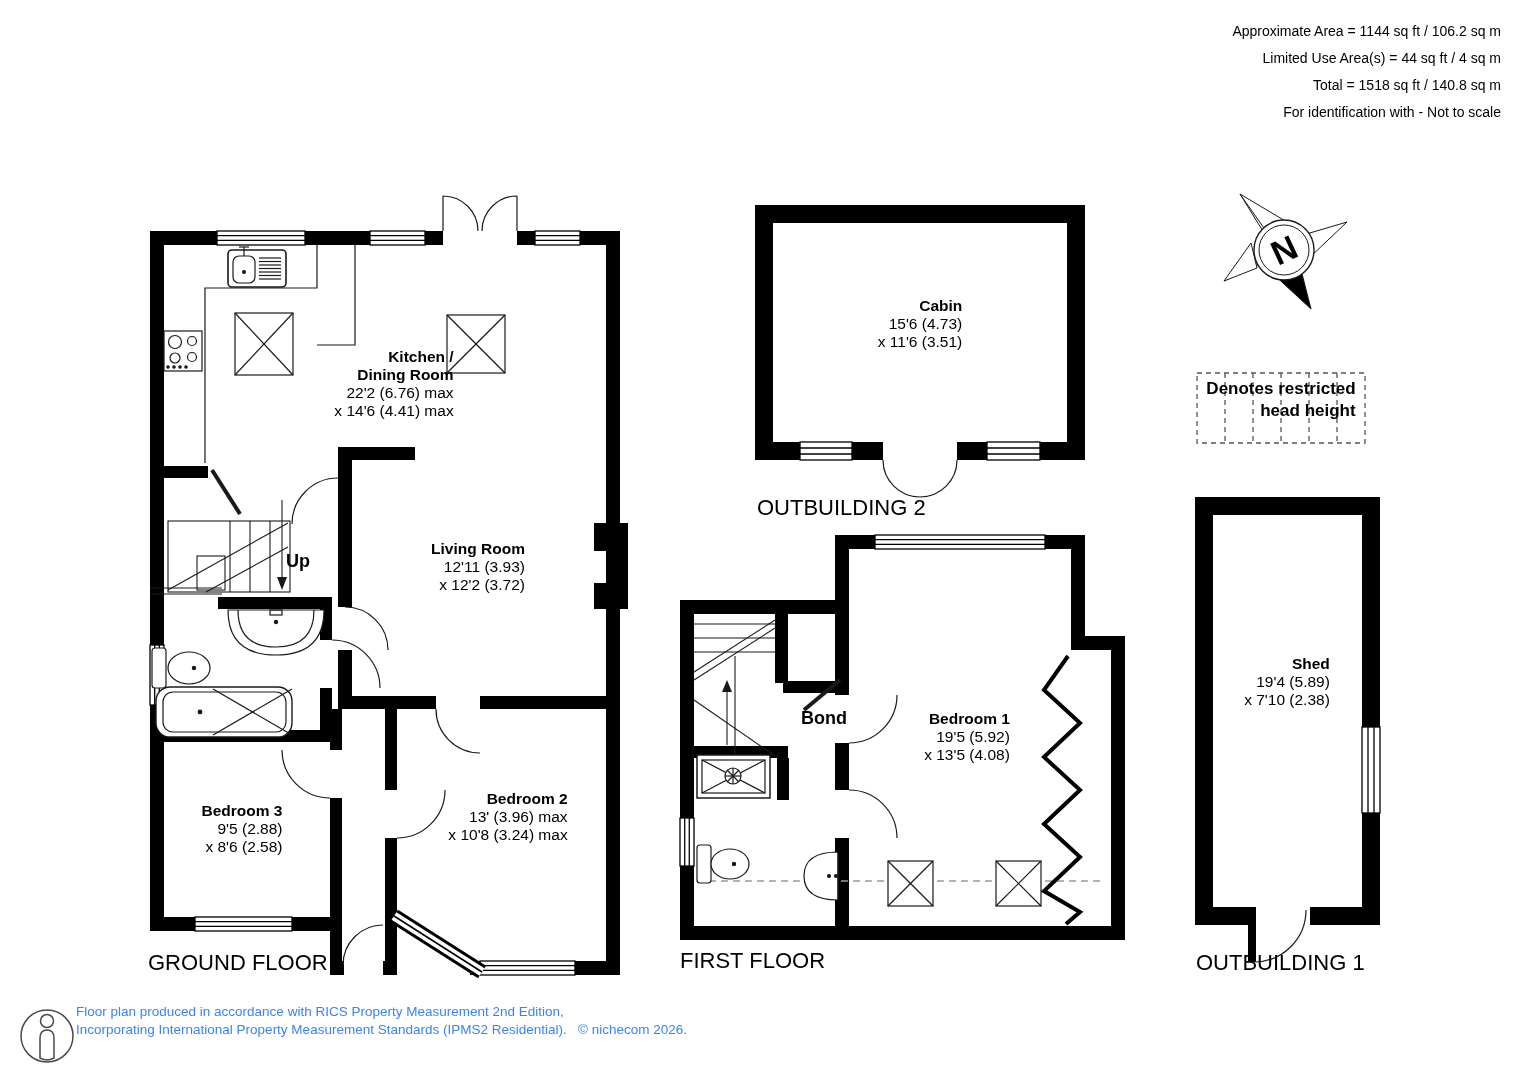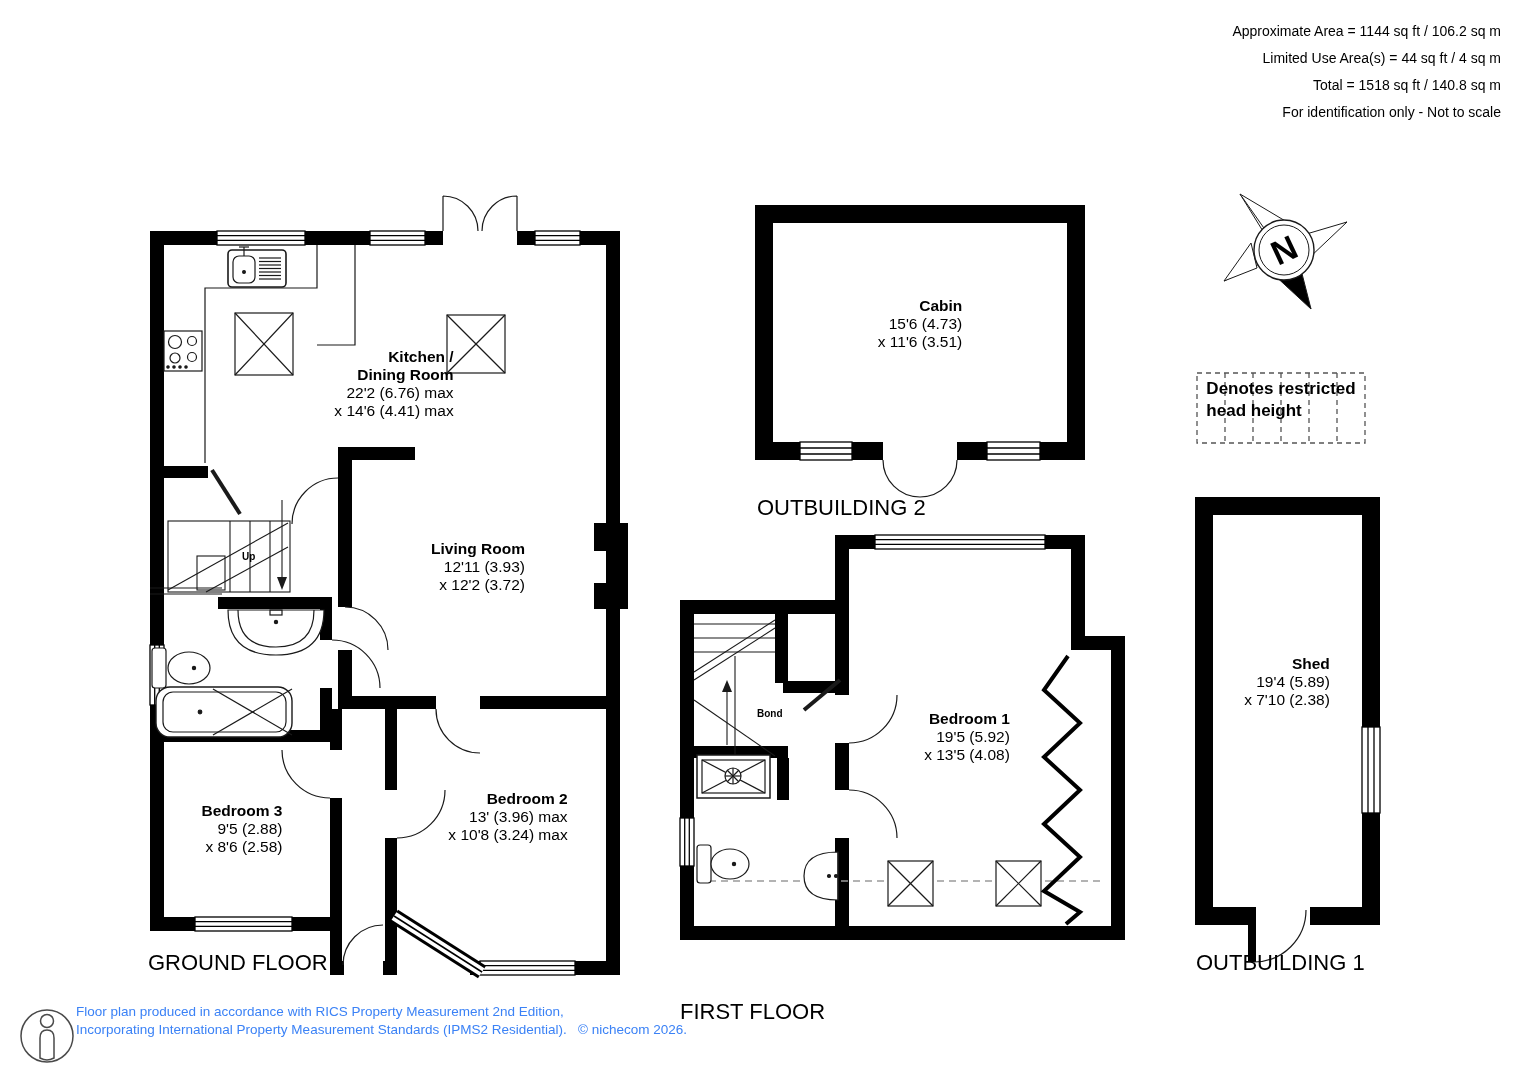--- a/index.html
+++ b/index.html
@@ -6,22 +6,22 @@
   .canvas{position:relative;width:1527px;height:1080px;background:#ffffff;
     font-family:"Liberation Sans",sans-serif;color:#000;overflow:hidden;}
   .plan-svg{position:absolute;left:0;top:0;}
   .hdr{position:absolute;top:18px;right:26px;text-align:right;}
   .hdr .hline{font-size:14px;line-height:27px;font-weight:400;}
   .hdr .hnote{font-size:14px;line-height:18px;margin-top:4px;}
   .room-label{position:absolute;transform:translateX(-50%);text-align:right;
     font-size:15.5px;line-height:18px;white-space:nowrap;}
   .rname{font-weight:bold;}
   .floor-label{position:absolute;font-weight:normal;font-size:22px;white-space:nowrap;text-align:right;}
-  .small-bold{position:absolute;font-weight:bold;font-size:10px;white-space:nowrap;}
-  .legend-text{position:absolute;transform:translateX(-50%);text-align:left;
+  .small-bold{position:absolute;font-weight:bold;font-size:18px;white-space:nowrap;margin-left:44px;}
+  .legend-text{position:absolute;transform:translateX(-50%);text-align:right;
     font-weight:bold;font-size:17px;line-height:22px;white-space:nowrap;}
   .footer{position:absolute;left:76px;top:1003px;color:#3b82f6;}
   .footer .fline{font-size:13.5px;line-height:17.5px;white-space:pre-wrap;}
 </style>
 </head>
 <body>
 
 <div class="canvas">
 
 <svg class="plan-svg" width="1527" height="1080" viewBox="0 0 1527 1080">
@@ -352,21 +352,21 @@
     <circle cx="47" cy="1036" r="26" fill="none" stroke="#4a4a4a" stroke-width="1.5"></circle>
     <circle cx="47" cy="1021" r="6.5" fill="none" stroke="#4a4a4a" stroke-width="1.5"></circle>
     <path d="M40,1058 L40,1038 Q40,1030 47,1030 Q54,1030 54,1038 L54,1058 Q50,1060 47,1060 Q44,1060 40,1058 Z" fill="none" stroke="#4a4a4a" stroke-width="1.5"></path>
   </g>
 </svg>
 
 <div class="hdr">
   <div class="hline">Approximate Area = 1144 sq ft / 106.2 sq m</div>
   <div class="hline">Limited Use Area(s) = 44 sq ft / 4 sq m</div>
   <div class="hline">Total = 1518 sq ft / 140.8 sq m</div>
-  <div class="hnote">For identification only - Not to scale</div>
+  <div class="hnote">For identification with - Not to scale</div>
 </div>
 
 <div class="room-label" style="left:394px;top:348px">
   <div class="rname">Kitchen /</div>
   <div class="rname">Dining Room</div>
   <div class="rdim">22'2 (6.76) max</div>
   <div class="rdim">x 14'6 (4.41) max</div>
 </div>
 
 <div class="room-label" style="left:478px;top:540px">
@@ -407,21 +407,21 @@
 
 <div class="small-bold" style="left:242px;top:551px">Up</div>
 <div class="small-bold" style="left:757px;top:708px">Bond</div>
 
 <div class="legend-text" style="left:1281px;top:378px">
   <div>Denotes restricted</div>
   <div>head height</div>
 </div>
 
 <div class="floor-label" style="left:148px;top:950px">GROUND FLOOR</div>
-<div class="floor-label" style="left:680px;top:999px">FIRST FLOOR</div>
+<div class="floor-label" style="left:680px;top:948px">FIRST FLOOR</div>
 <div class="floor-label" style="left:1196px;top:950px">OUTBUILDING 1</div>
 <div class="floor-label" style="left:757px;top:495px">OUTBUILDING 2</div>
 
 <div class="footer">
   <div class="fline">Floor plan produced in accordance with RICS Property Measurement 2nd Edition,</div>
   <div class="fline">Incorporating International Property Measurement Standards (IPMS2 Residential).   © nichecom 2026.</div>
 </div>
 
 </div>
 

